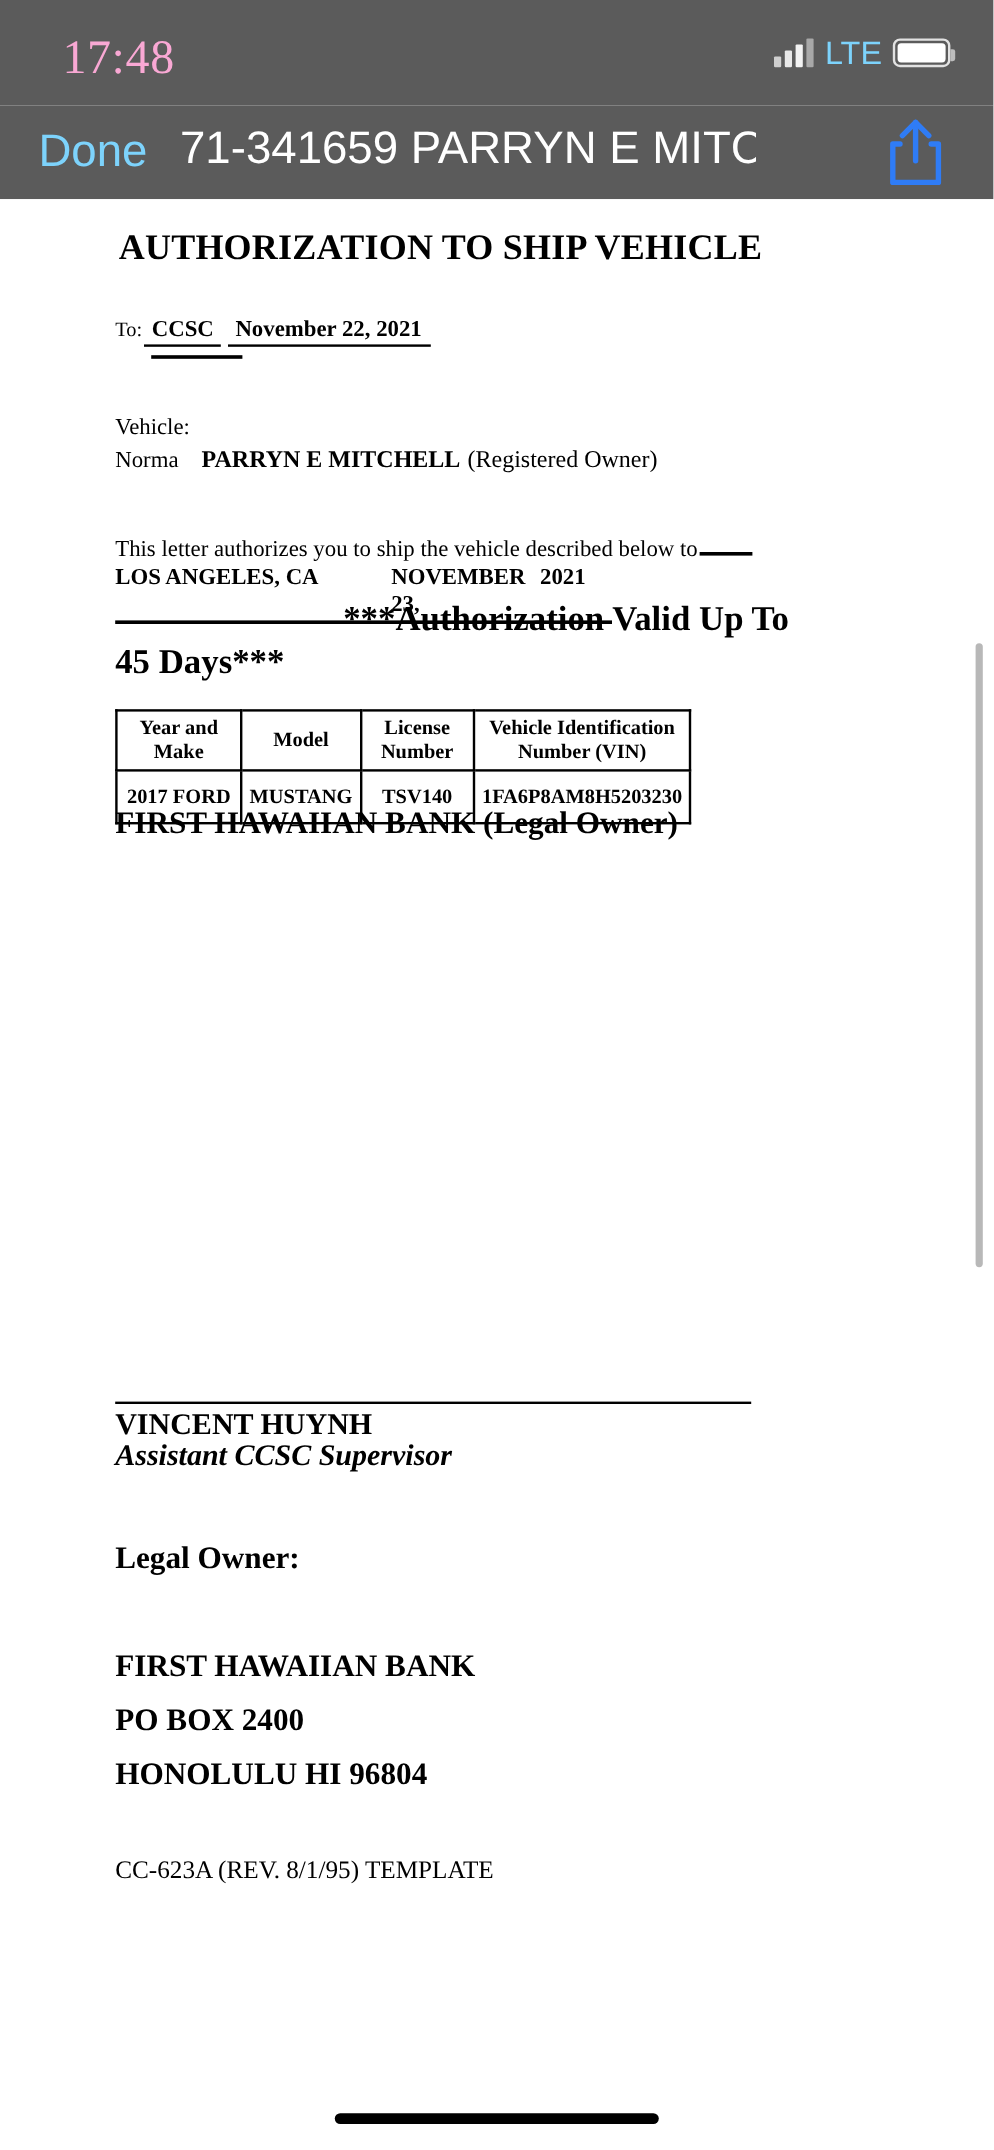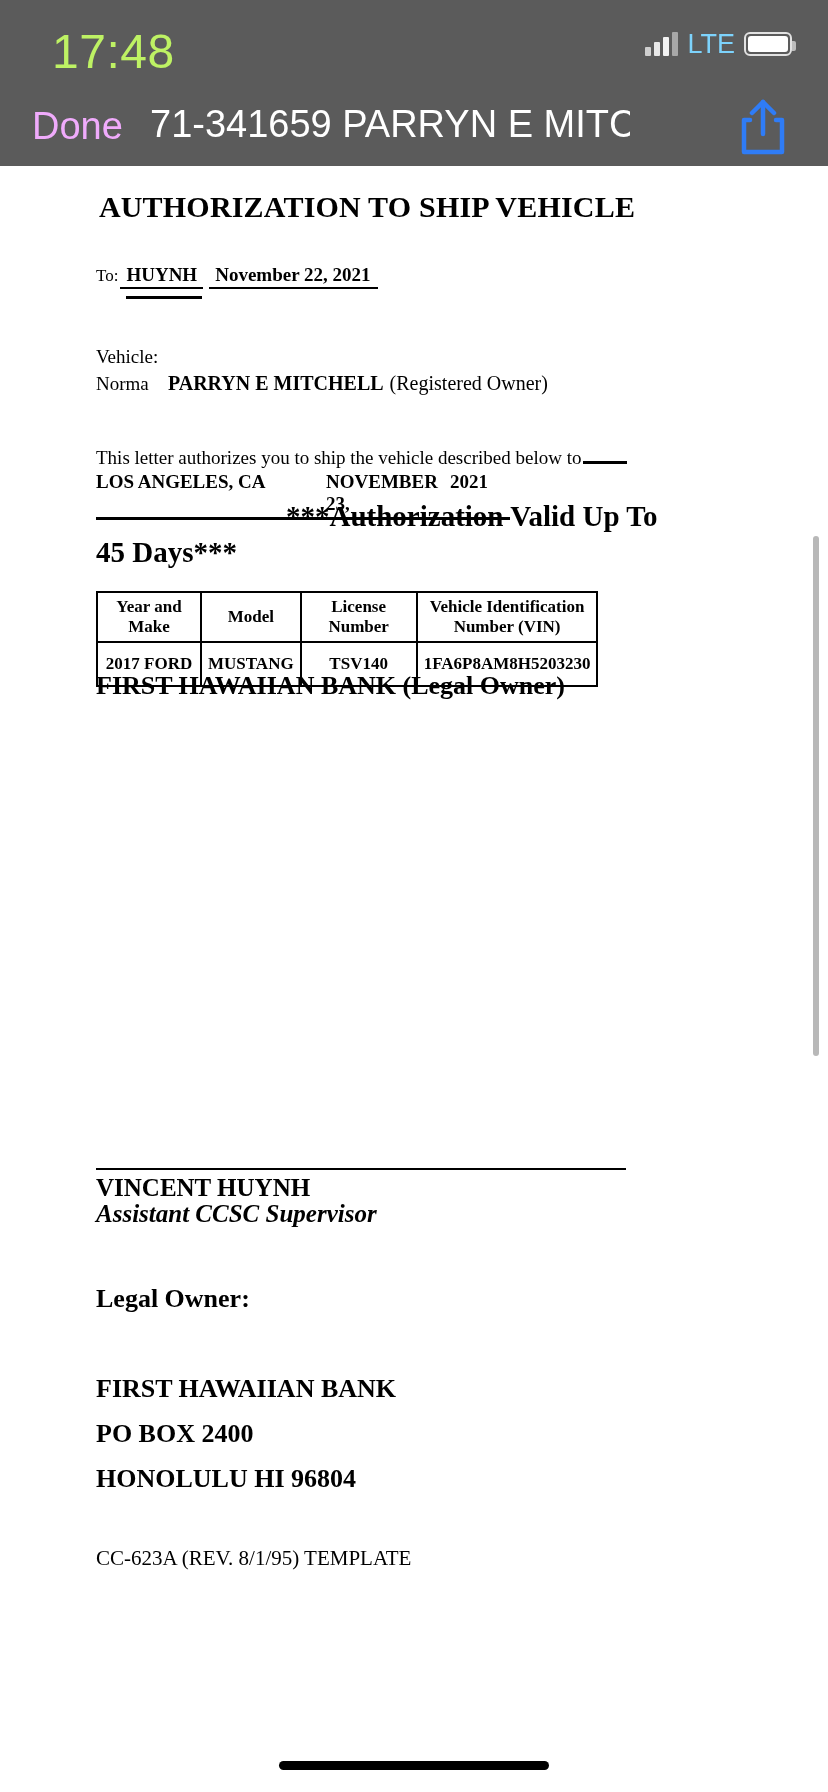--- a/index.html
+++ b/index.html
@@ -11,23 +11,23 @@
   }
   #screen { position:relative; width:828px; height:1792px; background:#fff; }
 
   
   .statusbar {
     position:absolute; top:0; left:0; width:828px; height:88px;
     background:#5b5b5b;
   }
   .status-time {
     position:absolute; left:52px; top:24px;
-    font-size:48px; font-weight:500; color:#bef264;
+    font-size:40px; font-weight:500; color:#f9a8d4;
     letter-spacing:0.5px;
-    font-family:Liberation Sans, sans-serif;
+    font-family:Liberation Serif, serif;
   }
   .status-right {
     position:absolute; right:36px; top:22px;
     display:flex; align-items:center; gap:9px; height:44px;
   }
   .signal { display:flex; align-items:flex-end; gap:3px; height:24px; }
   .signal i { display:block; width:6px; background:#d9d9d9; border-radius:1px; }
   .signal i.b1 { height:9px;  background:#cfcfcf; }
   .signal i.b2 { height:14px; background:#e8e8e8; }
   .signal i.b3 { height:19px; background:#f2f2f2; }
@@ -40,21 +40,21 @@
   .battery .cap { position:absolute; right:-6px; top:7px; width:4px; height:10px;
              background:#bdbdbd; border-radius:0 2px 2px 0; }
 
   
   .navbar {
     position:absolute; top:88px; left:0; width:828px; height:78px;
     background:#5b5b5b;
   }
   .nav-done {
     position:absolute; left:32px; top:17px;
-    font-size:38px; color:#f0abfc; font-weight:400;
+    font-size:38px; color:#7dd3fc; font-weight:400;
     font-family:"Liberation Sans", sans-serif;
     cursor:pointer;
   }
   .nav-title {
     position:absolute; left:150px; top:15px; width:480px;
     font-size:38px; color:#ffffff; font-weight:500;
     white-space:nowrap; overflow:hidden;
     font-family:"Liberation Sans", sans-serif;
   }
   .nav-share {
@@ -121,21 +121,21 @@
     position:absolute; left:96px; top:425px;
     border-collapse:collapse;
   }
   .vtable td {
     border:2px solid #000; font-size:17px; font-weight:bold;
     text-align:center; padding:4px 6px; vertical-align:middle;
   }
   .vtable .hdr { height:50px; }
   .vtable .val { height:44px; }
   .c-ym { width:104px; } .c-md { width:80px; }
-  .c-ln { width:116px; } .c-vin{ width:180px; }
+  .c-ln { width:94px; } .c-vin{ width:180px; }
 
   .legal-owner-top {
     position:absolute; left:96px; top:505px; font-size:26px; font-weight:bold;
   }
 
   .sig-line {
     position:absolute; left:96px; top:1002px; width:530px; height:0;
     border-bottom:2px solid #000;
   }
   .sig-name { position:absolute; left:96px; top:1008px; font-size:25px; font-weight:bold; }
@@ -186,21 +186,21 @@
   </div>
 
   <div class="doc">
 
     <div class="scrollbar"></div>
 
     <div class="doc-title">AUTHORIZATION TO SHIP VEHICLE</div>
 
     <div class="to-row">
       <span class="to-lbl">To:</span>
-      <span class="to-val u">HUYNH</span>
+      <span class="to-val u">CCSC</span>
       <span class="to-date u">November 22, 2021</span>
     </div>
     <div class="to-blank"></div>
 
     <div class="subject-lbl">Vehicle:</div>
     <div class="subject-row">
       <span class="subj-norma">Norma</span>
       <span class="subj-name">PARRYN E MITCHELL</span>
       <span class="subj-tag">(Registered Owner)</span>
     </div>

